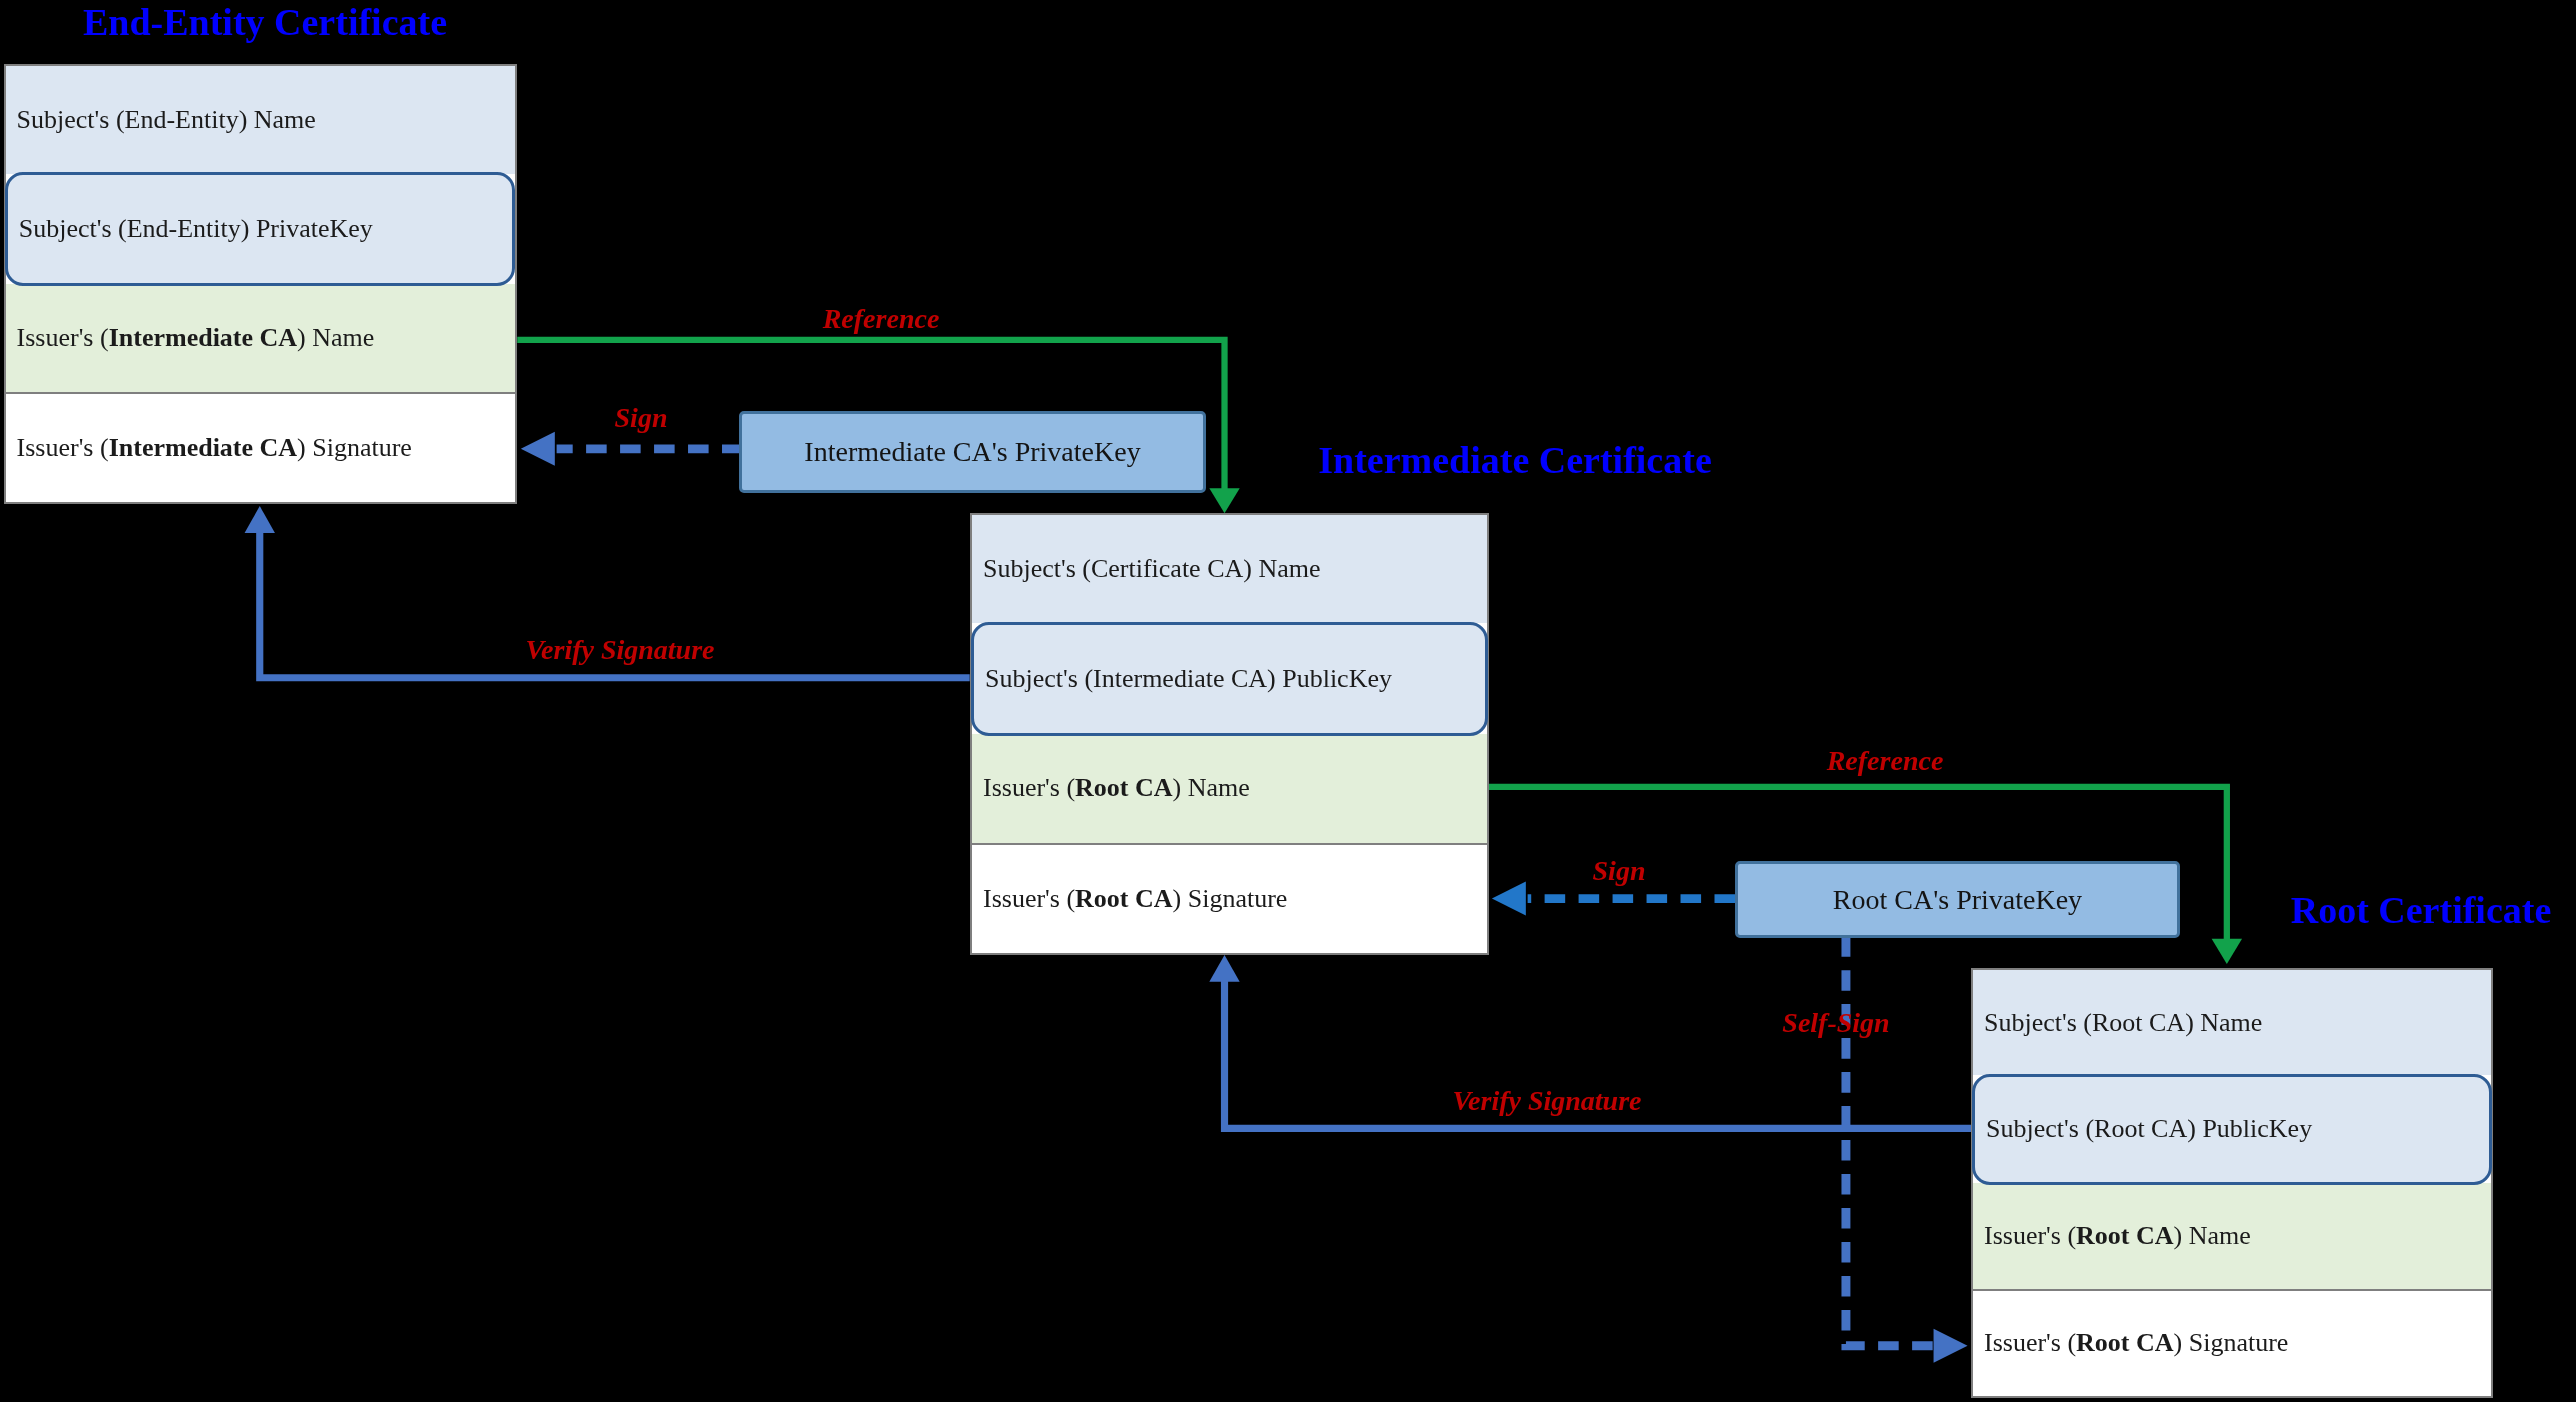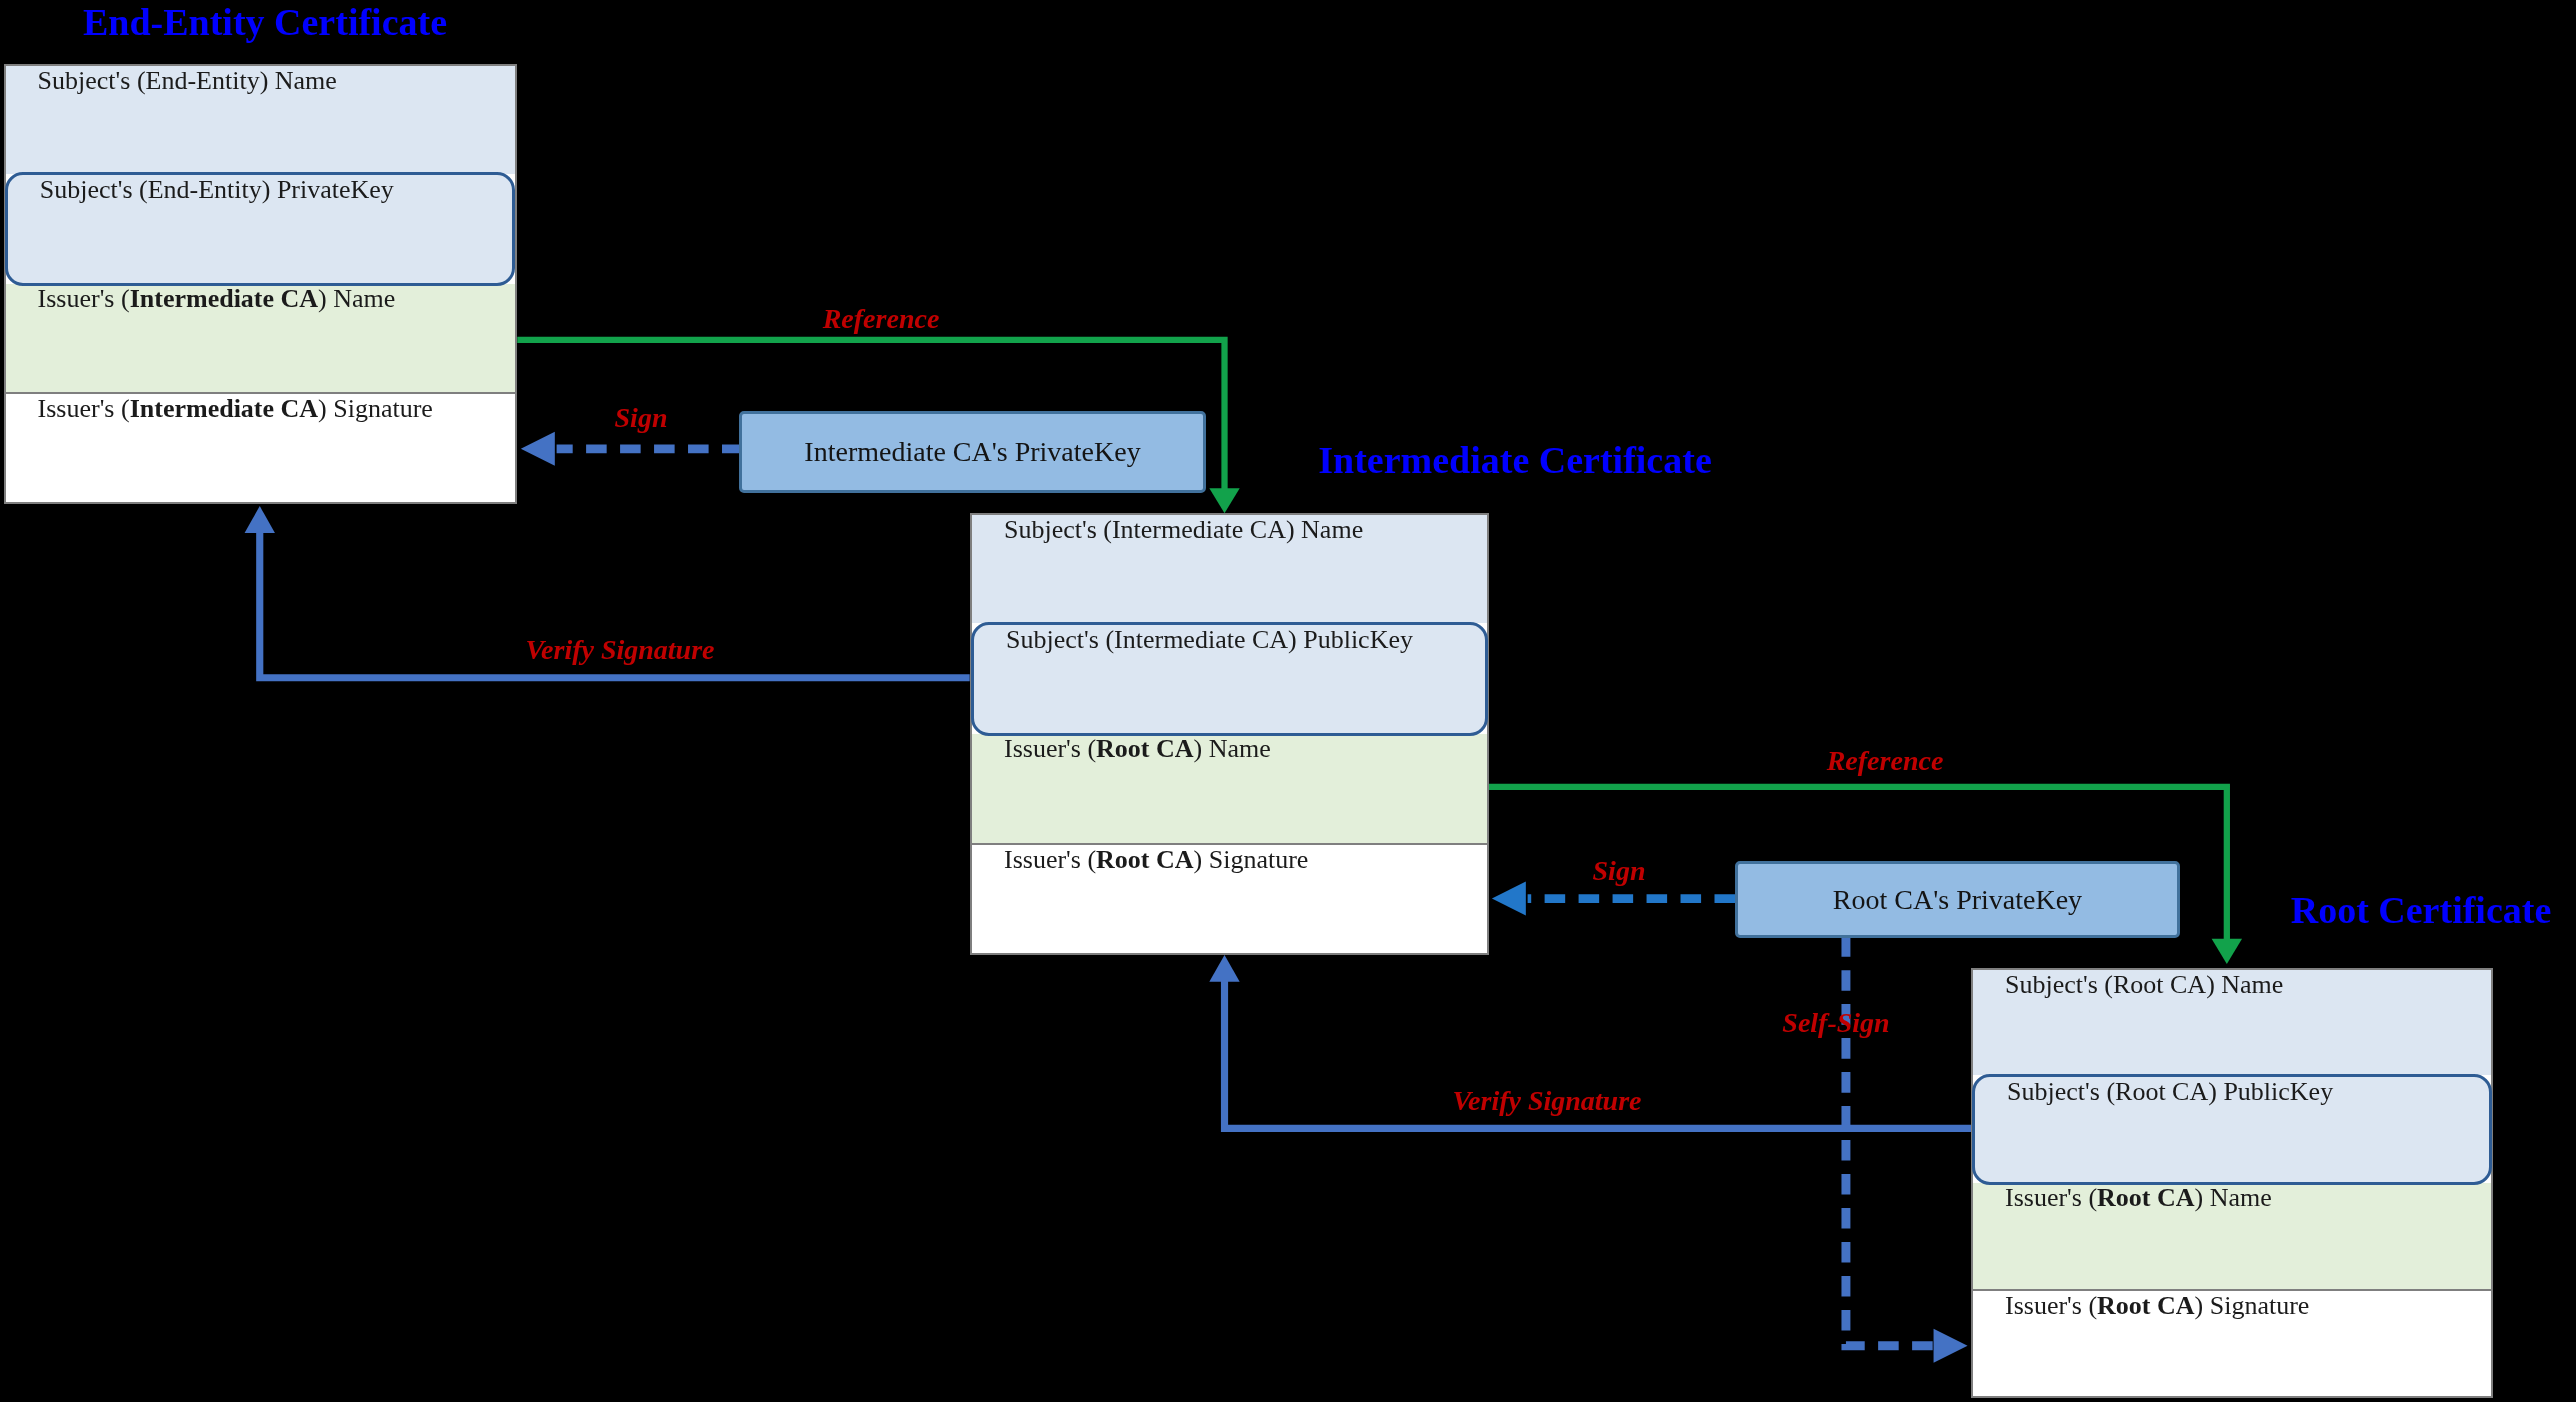--- a/index.html
+++ b/index.html
@@ -35,22 +35,22 @@
     display: flex;
     flex-direction: column;
     border: 2.7px solid #7f7f7f;
     box-sizing: border-box;
     z-index: 2;
     background: #fff;
   }
   .cert-row {
     flex: 1;
     display: flex;
-    align-items: flex-start;
-    padding-left: 32px;
+    align-items: center;
+    padding-left: 11px;
     font-size: 26px;
     color: #1b1b1b;
     box-sizing: border-box;
     white-space: nowrap;
   }
   .row-sep { border-top: 2.7px solid #7f7f7f; }
   .row-name { background: #dce6f2; }
   .row-publickey {
     background: #dce6f2;
     border: 3.6px solid #2e5c94;
@@ -129,21 +129,21 @@
     <div class="cert-row row-signature row-sep">
       <span>Issuer's (</span>
         <b>Intermediate CA</b>
         <span>) Signature</span>
     </div>
   </div>
 
   <div class="cert-title" style="left:1515px; top:460px;">Intermediate Certificate</div>
   <div class="cert-box" style="left:970px; top:513px; width:519px; height:442px;">
     <div class="cert-row row-name">
-      <span>Subject's (Intermediate CA) Name</span>
+      <span>Subject's (Certificate CA) Name</span>
         <b></b>
         <span></span>
     </div>
     <div class="cert-row row-publickey">
       <span>Subject's (Intermediate CA) PublicKey</span>
         <b></b>
         <span></span>
     </div>
     <div class="cert-row row-issuer">
       <span>Issuer's (</span>

